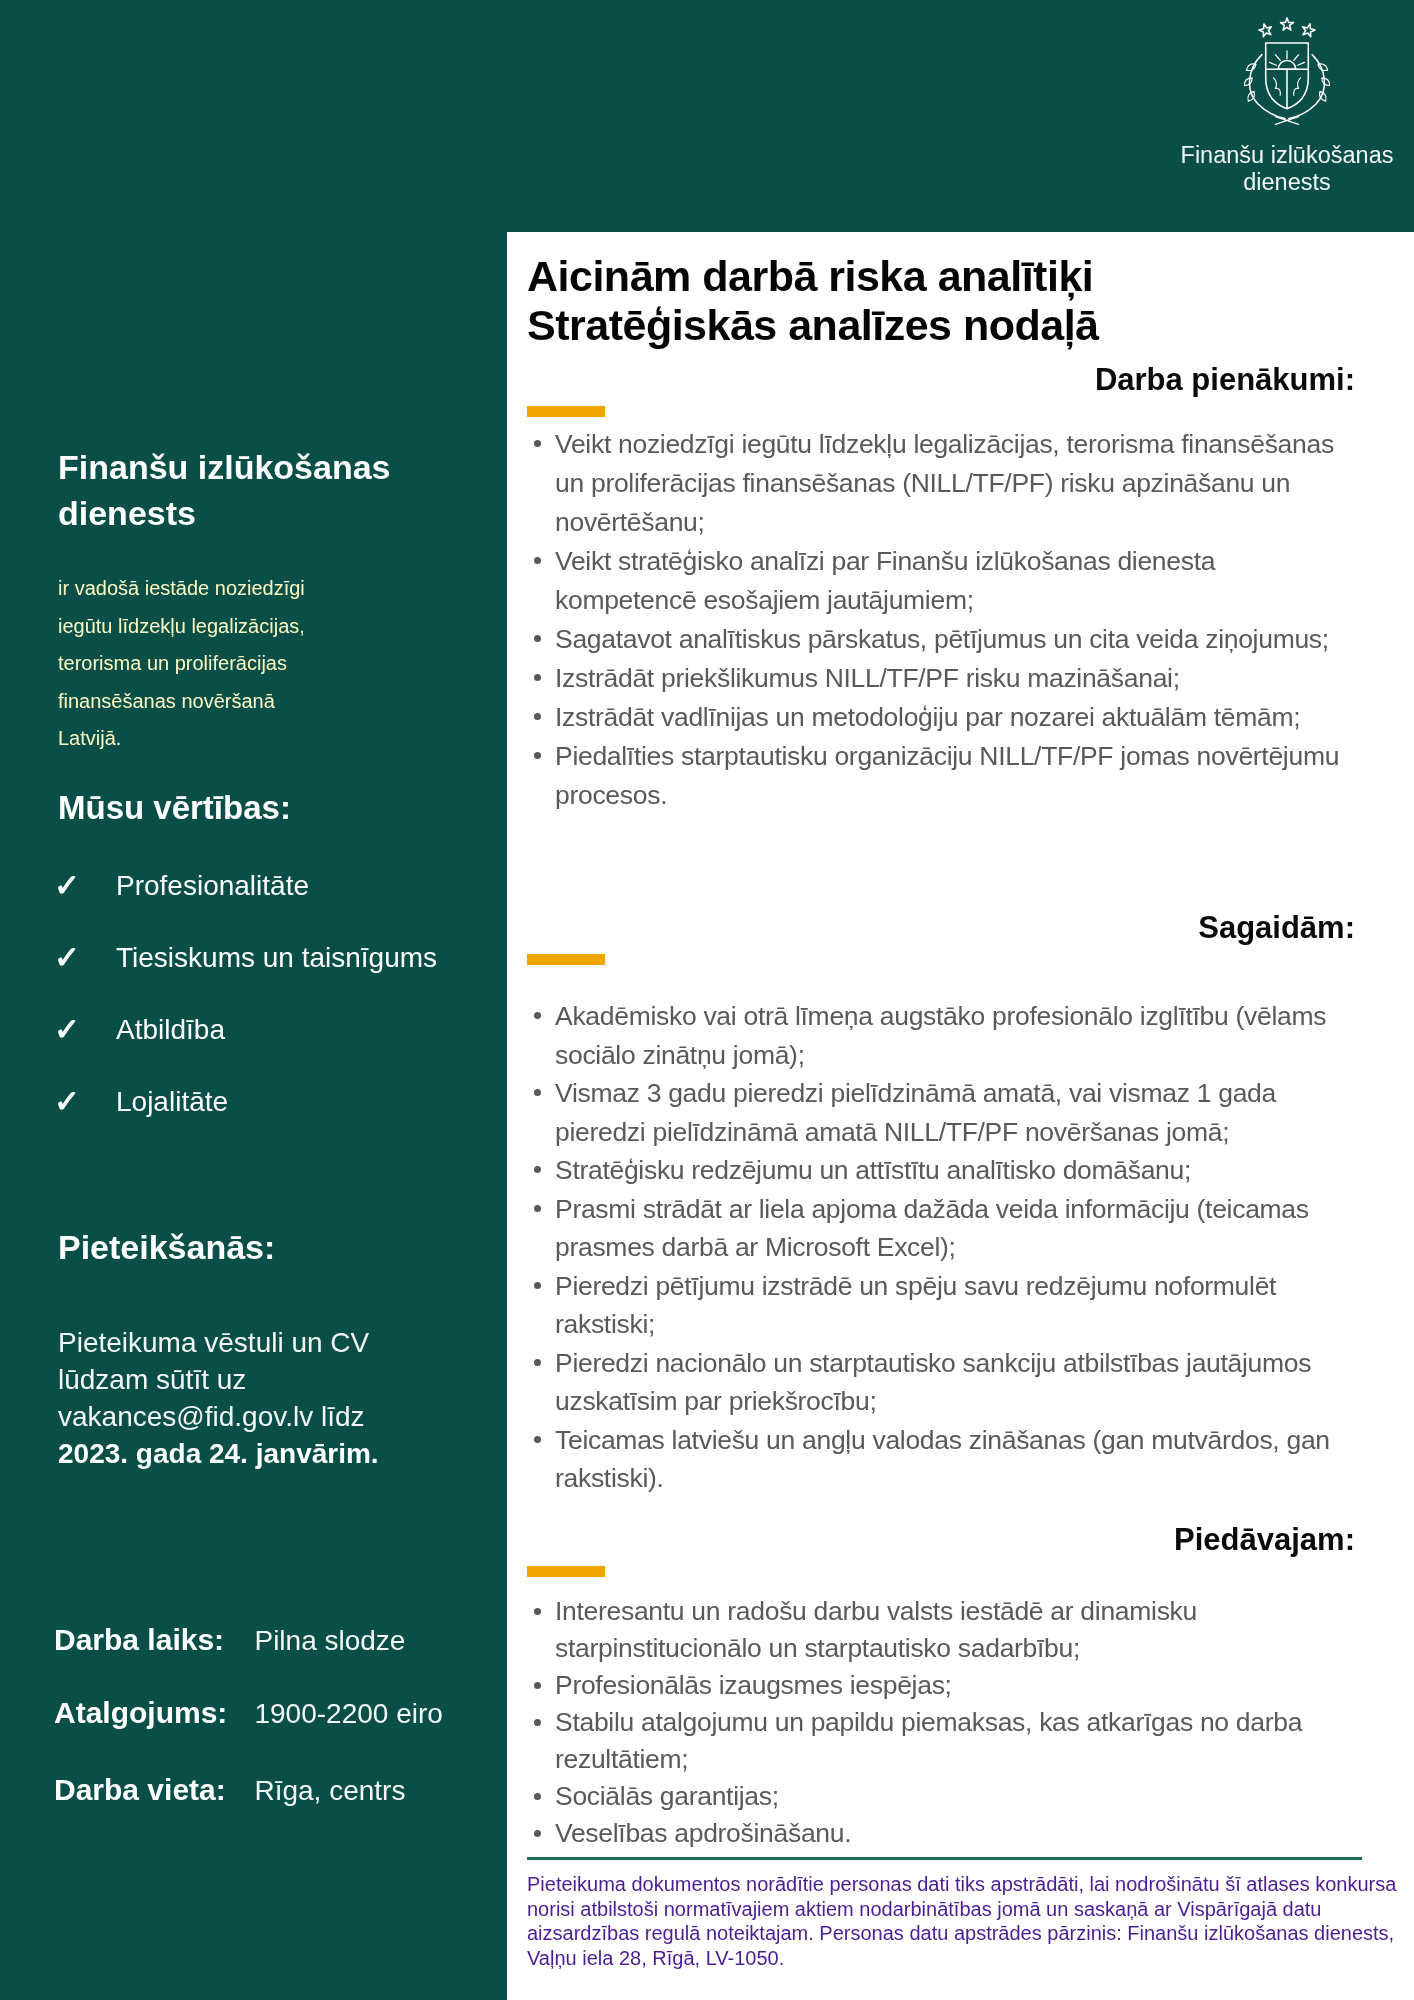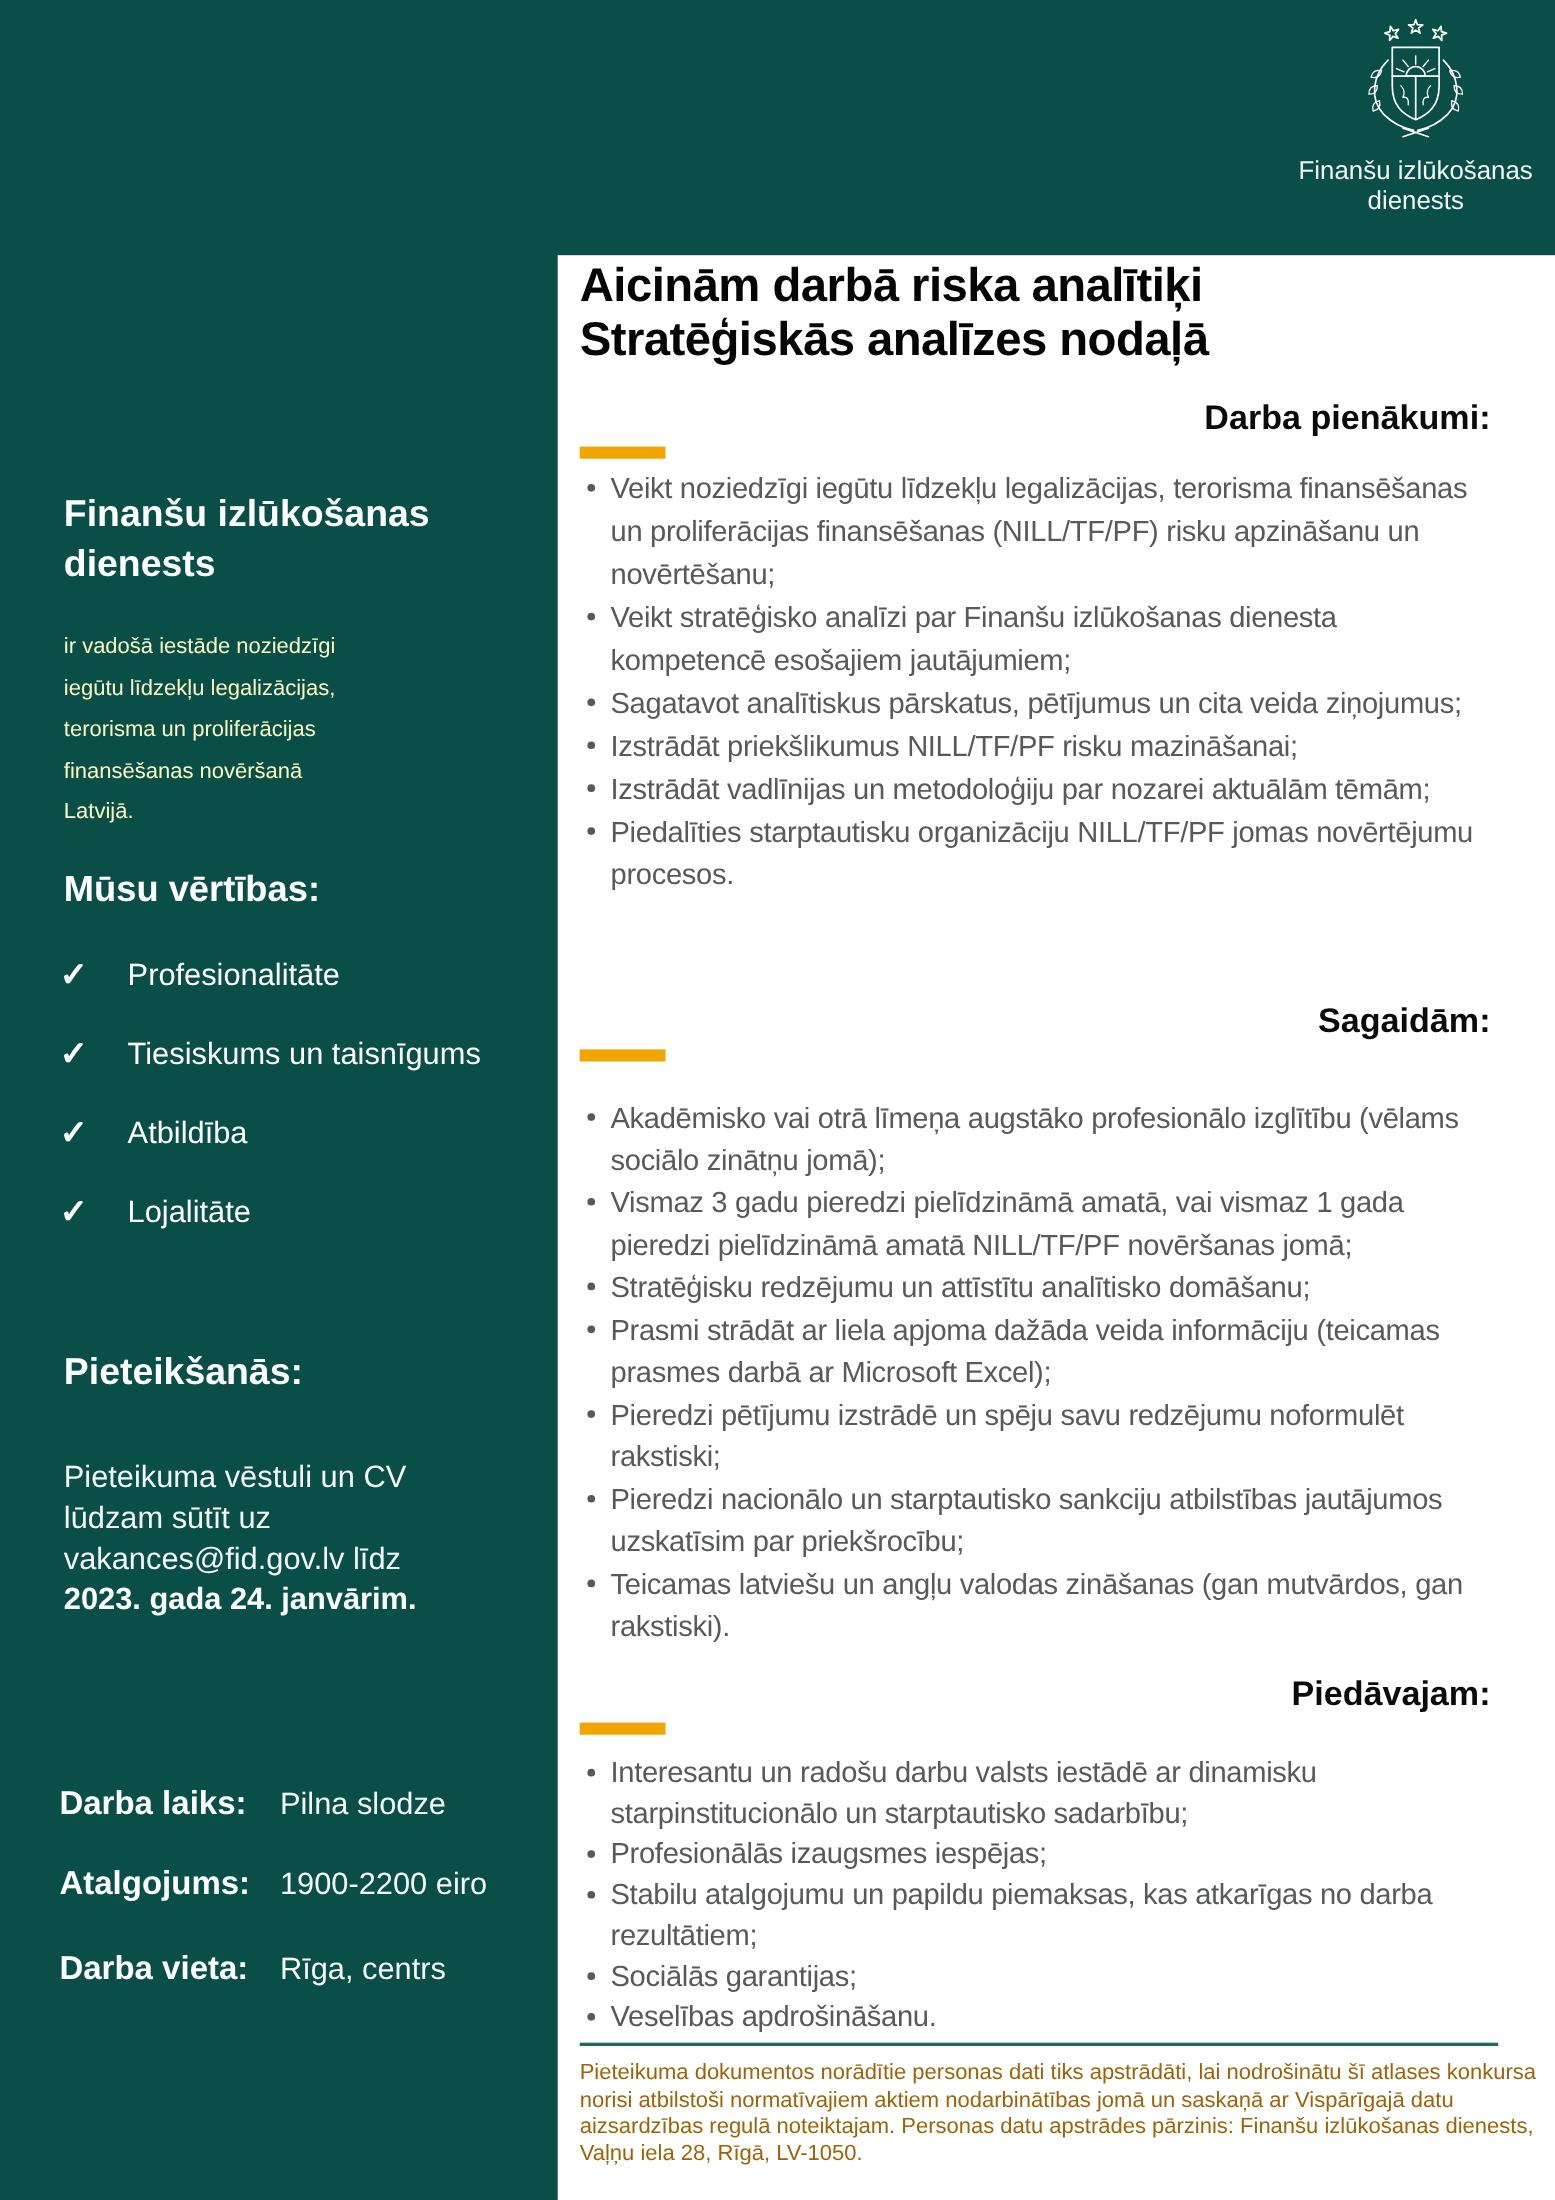--- a/index.html
+++ b/index.html
@@ -30,36 +30,36 @@
   .sb-apply    { position:absolute; left:58px; top:1324px; width:440px; color:#F4F7F6;
                  font-size:28px; line-height:37px; margin:0; }
   .sb-apply b  { display:block; color:#FFFFFF; font-weight:700; }
   .sb-detail   { position:absolute; left:54px; width:440px; line-height:40px; }
   .sb-detail .lbl { color:#FFFFFF; font-weight:700; font-size:30px; display:inline-block; width:196px; }
   .sb-detail .val { color:#F4F7F6; font-size:28px; }
   .det1 { top:1620px; } .det2 { top:1693px; } .det3 { top:1770px; }
 
   
   .panel { position:absolute; left:507px; top:232px; width:907px; height:1768px; background:#FFFFFF; }
-  .panel h1 { position:absolute; left:20px; top:4px; margin:0; color:#050505;
+  .panel h1 { position:absolute; left:20px; top:20px; margin:0; color:#050505;
               font-size:43px; line-height:49px; font-weight:700; letter-spacing:-0.5px; width:860px; }
   .sec { position:absolute; left:20px; width:828px; }
   .sec h3 { margin:0; color:#0B0B0B; font-size:31px; line-height:40px; font-weight:700;text-align:right; }
   .bar { width:78px; height:11px; background:#F0A500; margin-top:6px; }
   .sec ul { margin:0; padding:0; list-style:none; color:#58595C; font-size:26.5px; letter-spacing:-0.3px; }
   .sec li { position:relative; padding-left:28px; }
   .sec li::before { content:""; position:absolute; left:7px; top:15px; width:7px; height:7px;
                     border-radius:50%; background:#58595C; }
   .sec1 { top:128px; }  .sec1 ul { margin-top:8px;  line-height:39px; }
   .sec2 { top:676px; }  .sec2 ul { margin-top:32px; line-height:38.5px; }
   .sec3 { top:1288px; } .sec3 ul { margin-top:16px; line-height:37px; }
 
   .divider { position:absolute; left:20px; top:1625px; width:835px; height:3px; background:#1E6A60; }
   .foot { position:absolute; left:20px; top:1640px; width:872px; margin:0;
-          color:#a16207; font-size:20px; line-height:24.5px; }
+          color:#4c1d95; font-size:20px; line-height:24.5px; }
 </style>
 </head>
 <body>
 
 <div class="page">
 
   <div class="logo-block">
     <svg viewBox="0 0 120 124" width="124" height="120" aria-hidden="true">
       <defs>
         <polygon id="cstar" points="0,-7 1.65,-2.27 6.66,-2.16 2.66,0.87 4.11,5.66 0,2.8 -4.11,5.66 -2.66,0.87 -6.66,-2.16 -1.65,-2.27"></polygon>

